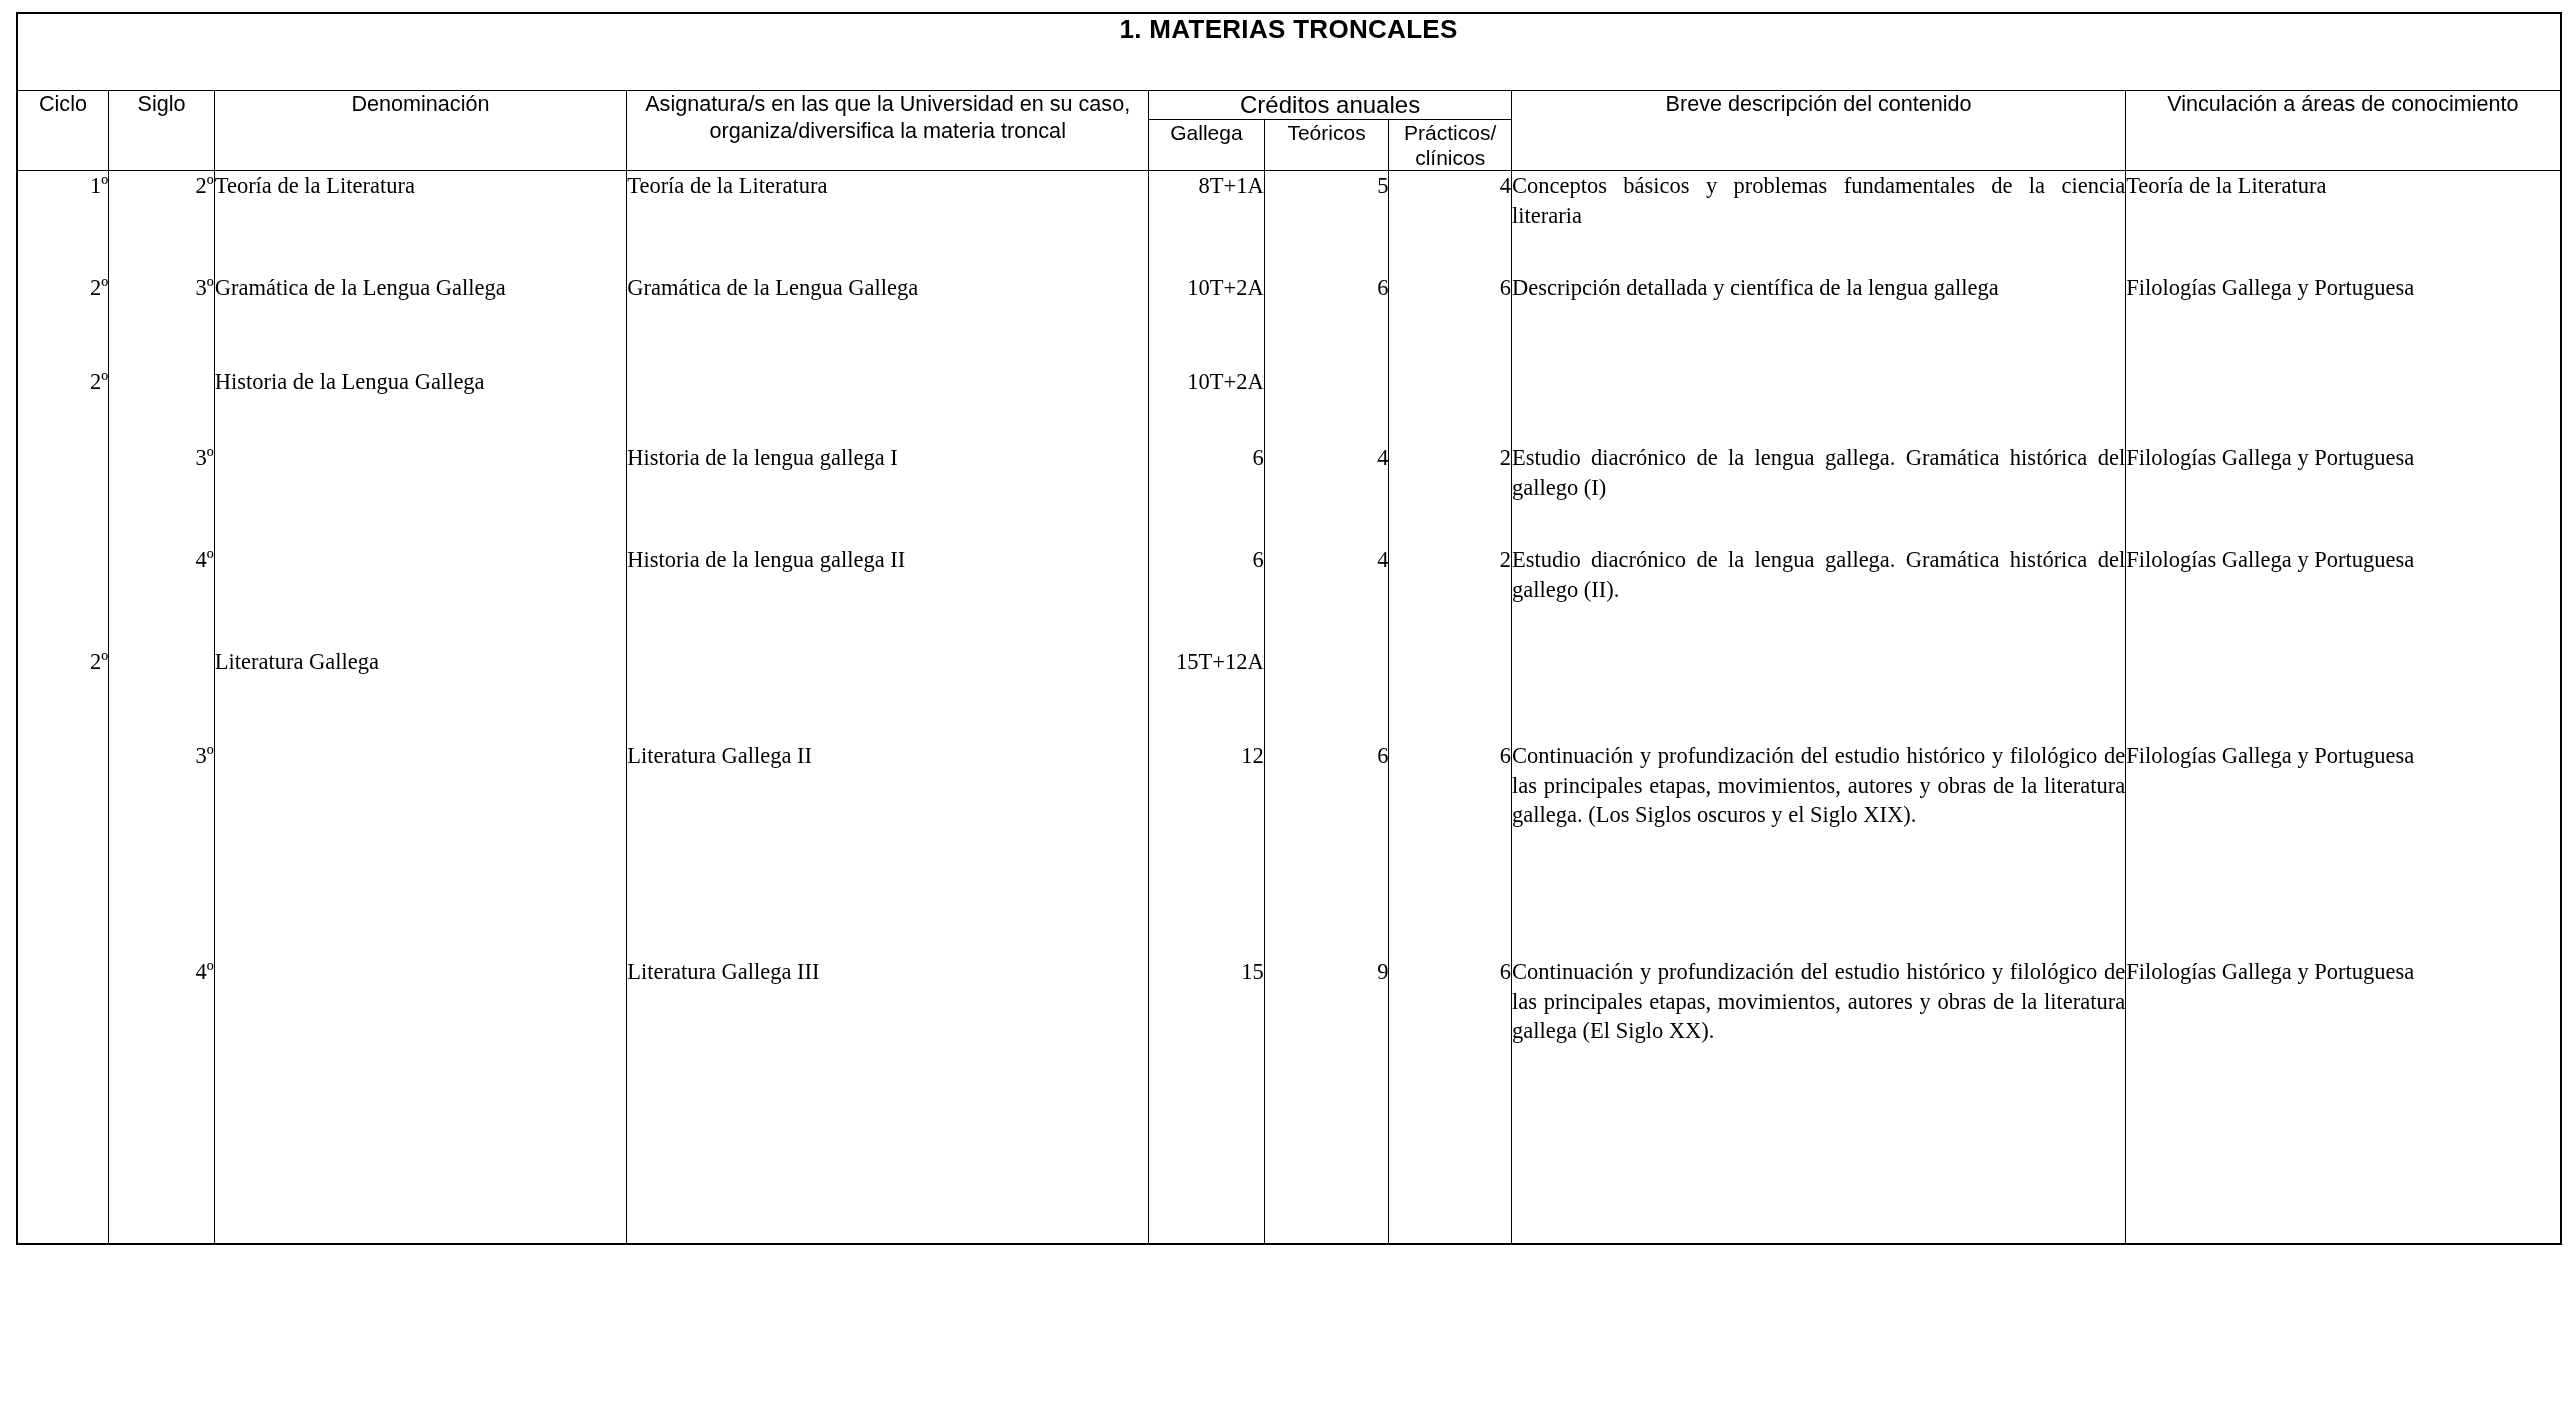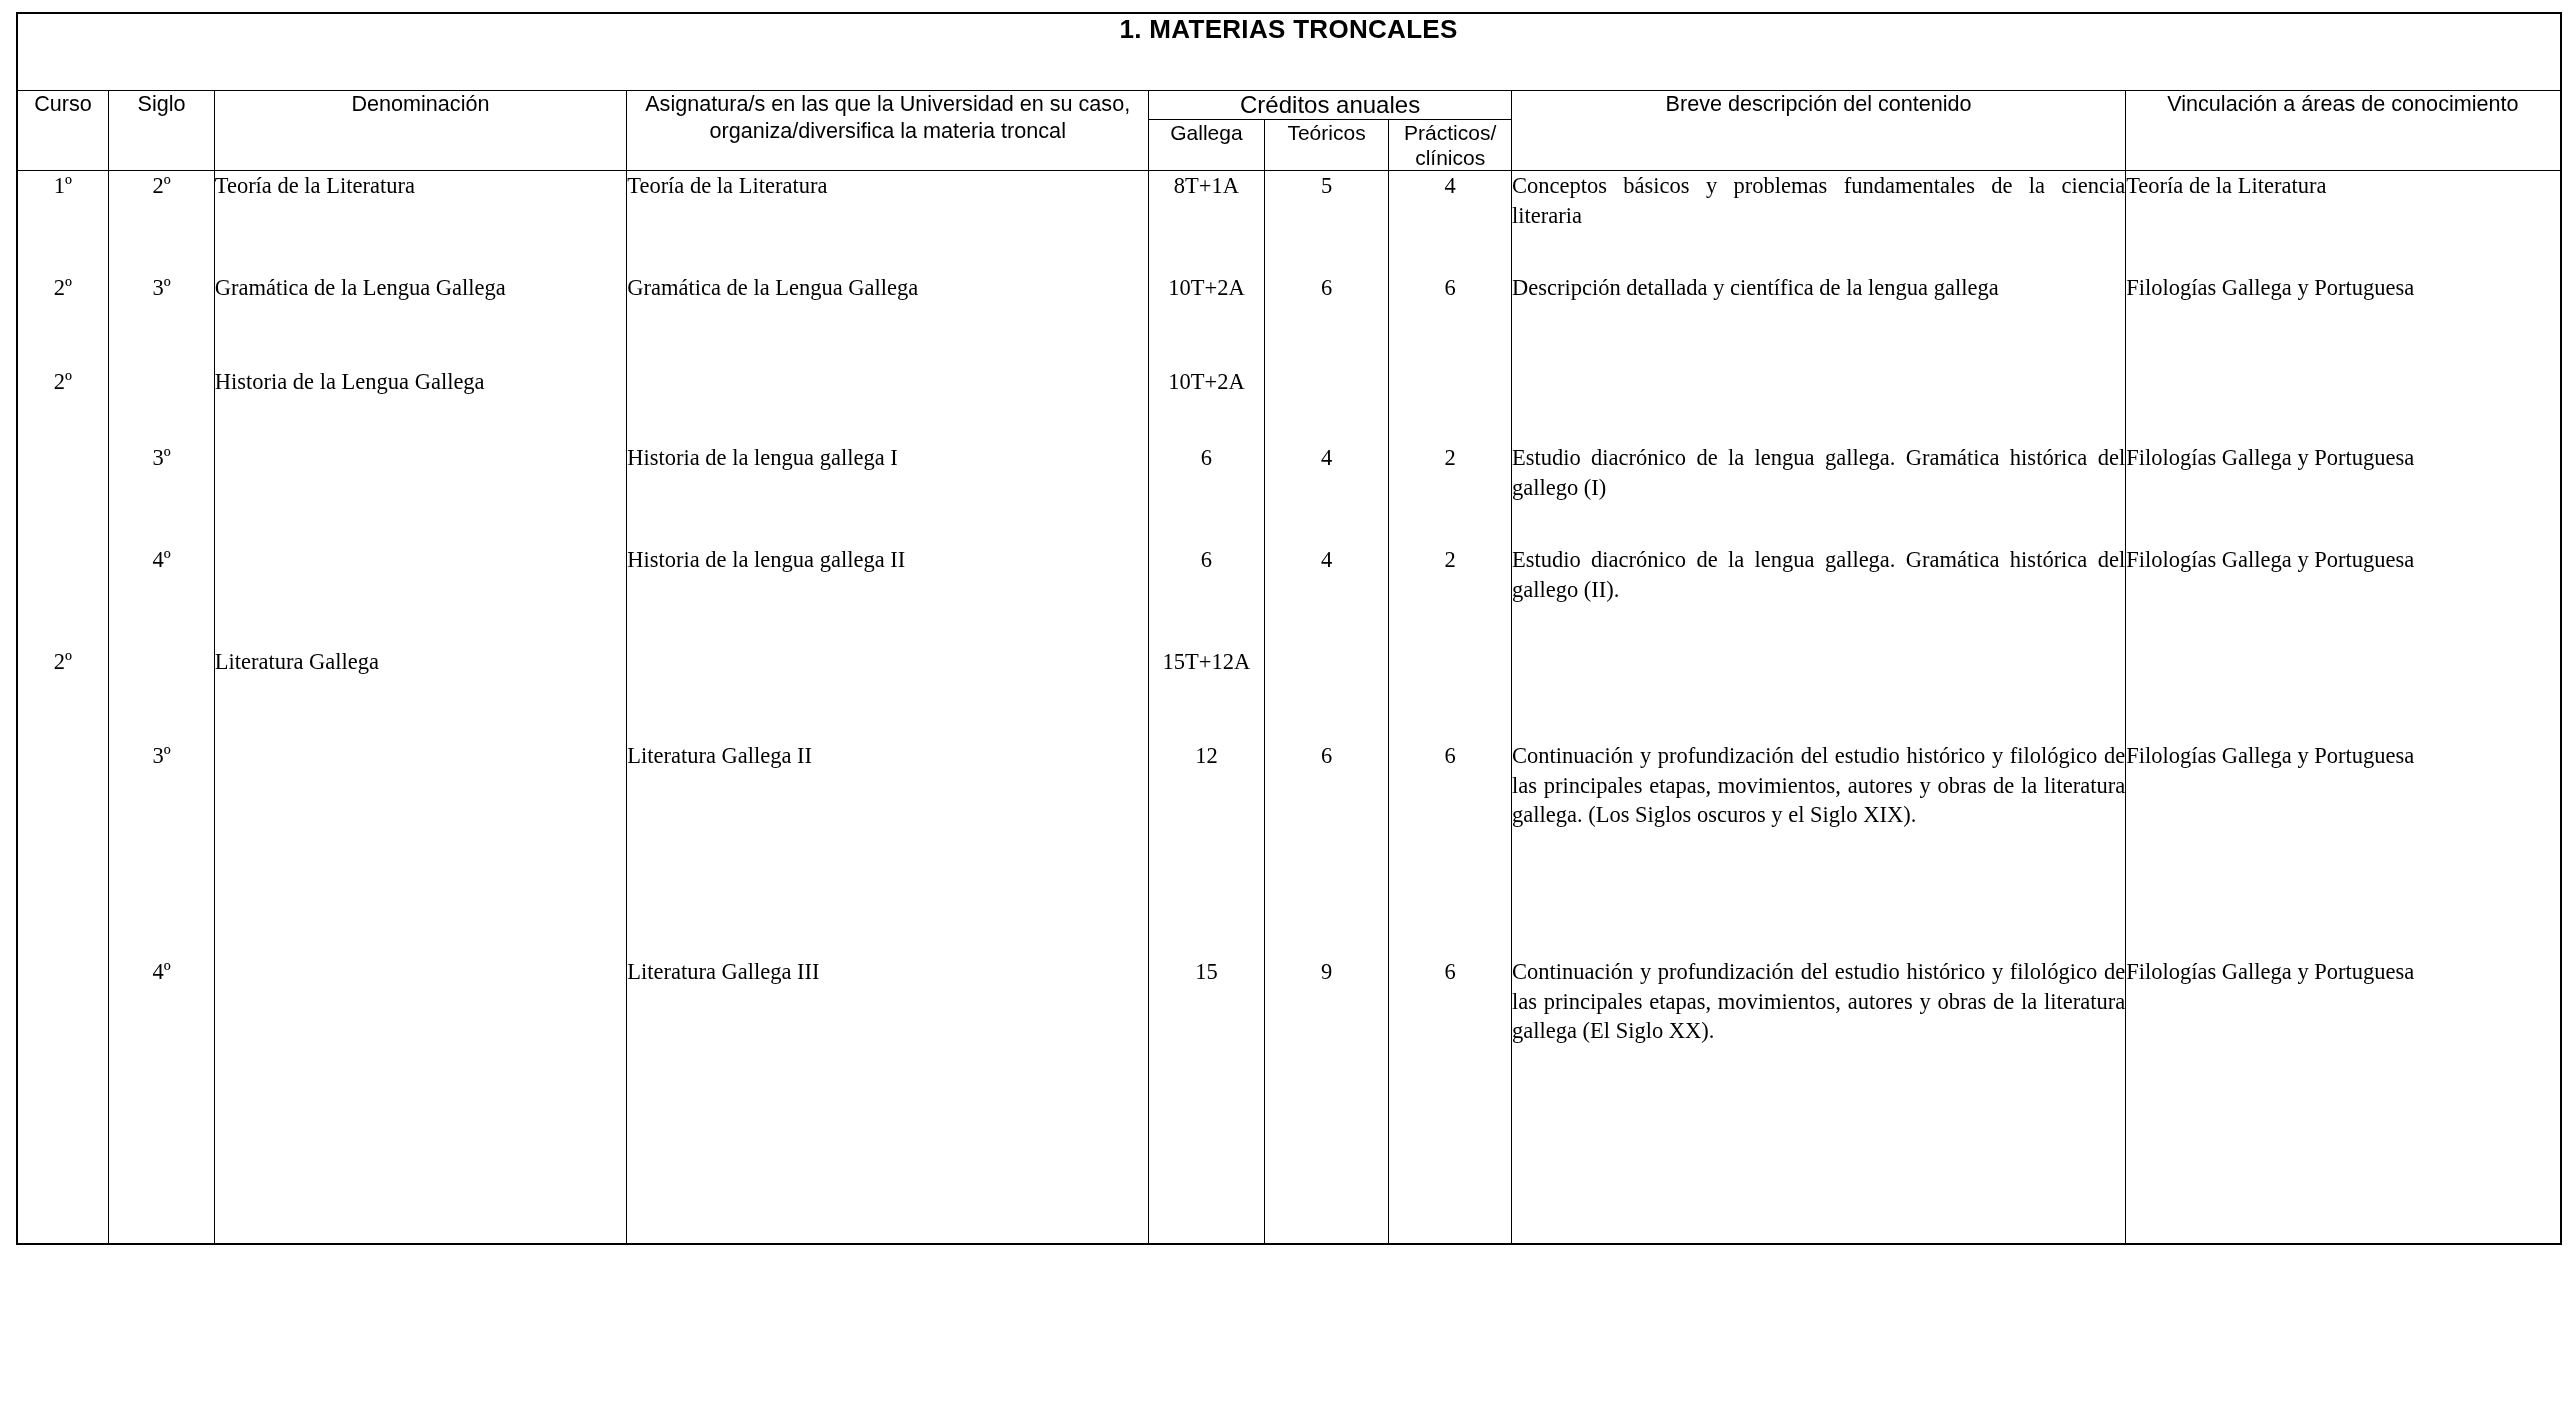--- a/index.html
+++ b/index.html
@@ -73,21 +73,21 @@
     padding: 5.2px 3.5px;
   }
 
   
   .cell {
     font-family: "Liberation Serif", serif;
     font-size: 22.5px;
     line-height: 1.3;
     padding: 5.2px 7px 5.2px 7px;
   }
-  .c-center { text-align: center; }
+  .c-center { text-align: right; }
   .c-left   { text-align: left; }
   .c-just   { text-align: justify; text-align-last: left; }
 
   .nb { border-top: none !important; border-bottom: none !important; }
   .nb-top { border-top: none !important; }
   .nb-bot { border-bottom: none !important; }
 
   .pad-top-lg { padding-top: 15.6px; }
   .pad-top-md { padding-top: 10.4px; }
 
@@ -119,21 +119,21 @@
       <col style="width:429px">
     </colgroup>
 
     <tbody>
 
       <tr>
         <td class="title-cell" colspan="9">1. MATERIAS TRONCALES</td>
       </tr>
 
       <tr>
-        <td class="hdr" rowspan="2">Curso</td>
+        <td class="hdr" rowspan="2">Ciclo</td>
         <td class="hdr" rowspan="2">Siglo</td>
         <td class="hdr" rowspan="2">Denominación</td>
         <td class="hdr" rowspan="2">Asignatura/s en las que la Universidad en su caso, organiza/diversifica la materia troncal</td>
         <td class="hdr-group" colspan="3">Créditos anuales</td>
         <td class="hdr" rowspan="2">Breve descripción del contenido</td>
         <td class="hdr" rowspan="2">Vinculación a áreas de conocimiento</td>
       </tr>
 
       <tr>
         <td class="hdr-small">Gallega</td>

